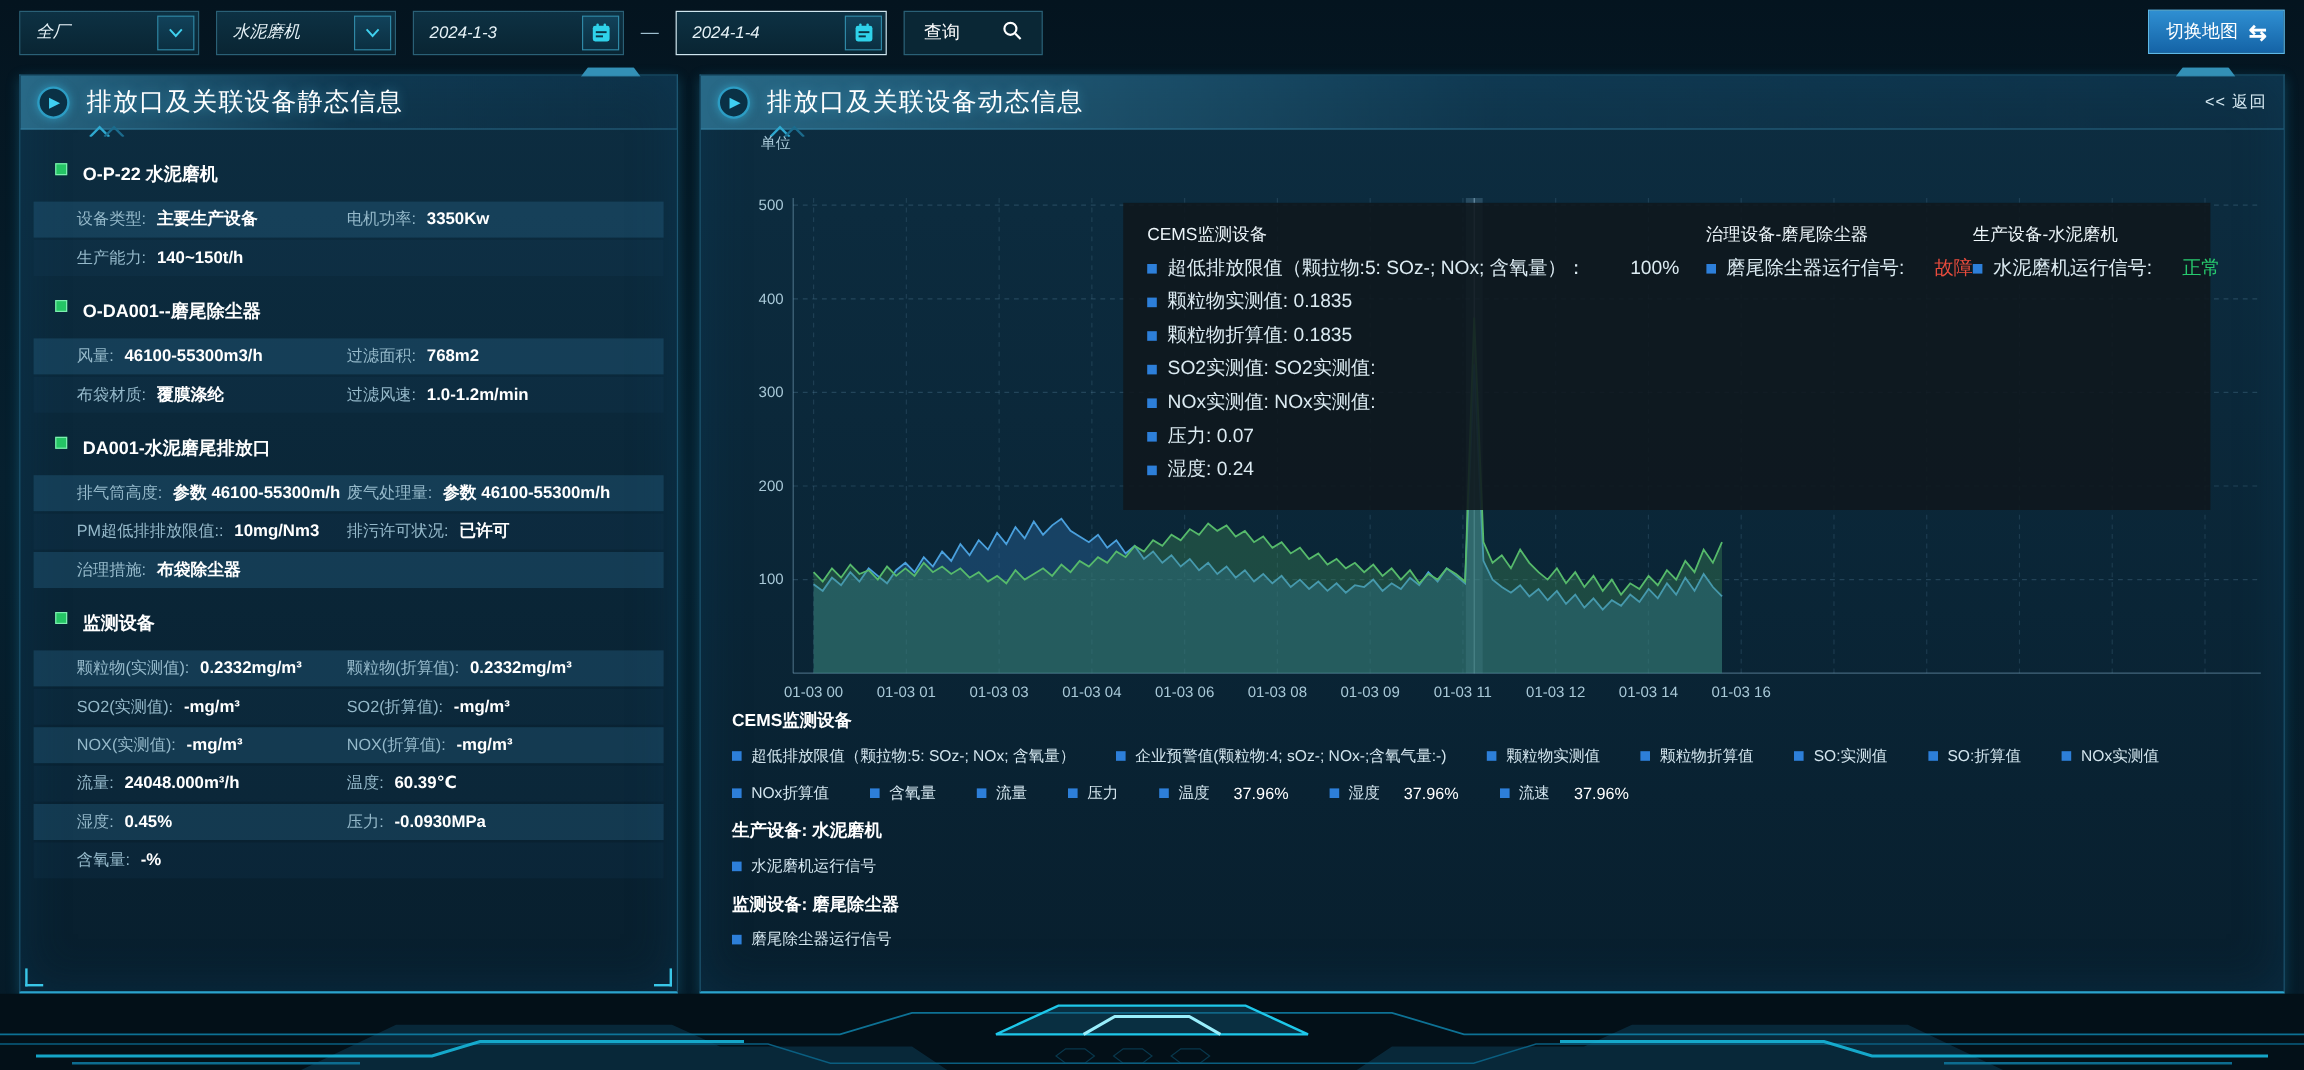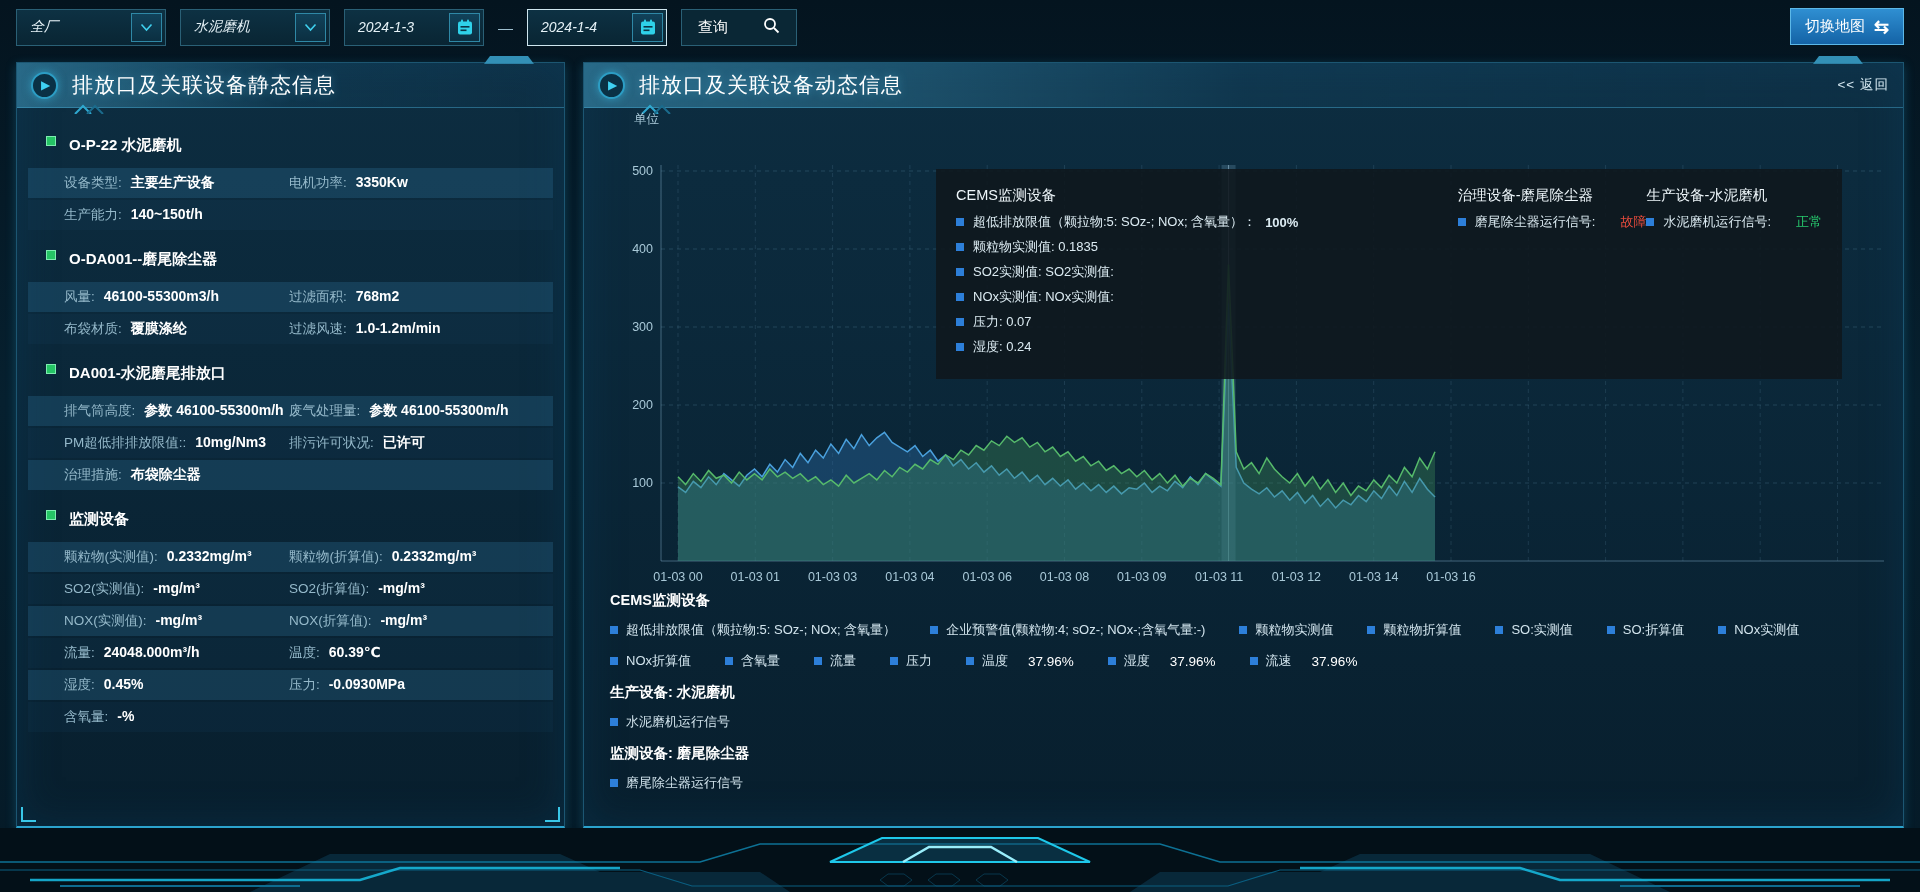--- a/index.html
+++ b/index.html
@@ -10,21 +10,21 @@
     color:#e8f3f8; position:relative;
   }
   .stage{position:absolute;inset:0;}
   
   .topbar{position:absolute;left:16px;top:8px;height:38px;display:flex;gap:14px;align-items:center;z-index:10;}
   .select,.datebox{width:150px;height:37px;background:linear-gradient(180deg,#0d3143,#092533);
     border:1px solid #2a6076;display:flex;align-items:center;padding-left:13px;position:relative;
     font-size:14px;color:#e6f2f7;cursor:pointer;font-style:italic;}
   .chevbox,.calbox{position:absolute;right:3px;top:3px;bottom:3px;width:31px;border:1px solid #2f88a6;
     background:linear-gradient(180deg,#11425a,#0b2f41);display:flex;align-items:center;justify-content:center;}
-  .datebox{width:140px;}
+  .datebox{width:176px;}
   .datebox.focus{border:1px solid #cfe6ef;}
   .dash{color:#9fc0cf;font-size:15px;}
   .query{width:116px;height:37px;background:#0a2735;border:1px solid #2a6076;display:flex;align-items:center;
     justify-content:space-between;padding:0 16px;color:#fff;font-size:15px;cursor:pointer;}
   .switch-map{position:absolute;right:16px;top:8px;height:37px;padding:0 14px;display:flex;gap:9px;align-items:center;
     background:linear-gradient(180deg,#2f8fd2,#1463a6);border:1px solid #5cb8e8;color:#fff;font-size:15px;cursor:pointer;z-index:10;}
   
   .panel{position:absolute;top:62px;height:766px;
     background:linear-gradient(180deg,rgba(13,46,66,.96),rgba(8,31,46,.96));
     border:1px solid #1c5672;border-bottom:2px solid #2ba3cd;
@@ -55,23 +55,23 @@
   .cell{display:flex;gap:9px;align-items:baseline;white-space:nowrap;}
   .lbl{color:#95b9ca;}
   .val{color:#fff;font-weight:700;font-size:14px;}
   
   .chart-wrap{position:absolute;left:20px;top:44px;width:1281px;height:480px;}
   .chart-wrap svg{width:100%;height:100%;display:block;}
   .unit{position:absolute;left:30px;top:4px;font-size:12.5px;color:#a9c9d8;}
   .tooltip{position:absolute;left:332px;top:62px;width:906px;min-height:172px;z-index:6;
     background:rgba(15,23,29,.88);padding:13px 20px 16px;display:flex;}
   .tt-col h4{font-size:14.5px;font-weight:400;color:#eef6fa;margin:4px 0 8px;}
-  .tt-item{display:flex;align-items:center;gap:9px;font-size:13px;color:#dcebf2;margin:7px 0;white-space:nowrap;}
+  .tt-item{display:flex;align-items:center;gap:9px;font-size:16px;color:#dcebf2;margin:7px 0;white-space:nowrap;}
   .bullet{width:8px;height:8px;background:#2d7fd9;flex:none;}
-  .tt-val{font-weight:bold;}
+  .tt-val{margin-left:28px;}
   .status{margin-left:16px;font-weight:400;}
   
   .legend-block{position:absolute;left:26px;top:528px;right:26px;}
   .legend-block h3{font-size:14.5px;font-weight:700;color:#fff;margin:0 0 11px;}
   .legend-row{display:flex;gap:34px;margin-bottom:13px;font-size:13px;color:#d3e5ee;flex-wrap:nowrap;}
   .legend-item{display:flex;align-items:center;gap:8px;white-space:nowrap;}
   .legend-item .lval{margin-left:12px;color:#fff;font-size:13.5px;}
   .sub-gap{margin-top:20px;}
   
   .deco{position:absolute;left:0;top:828px;width:1920px;height:64px;}
@@ -362,20 +362,24 @@
                 <i class="bullet"></i>
                 <span>超低排放限值（颗拉物:5: SOz-; NOx; 含氧量）：</span>
                 <span class="tt-val">100%</span>
               </div>
               <div class="tt-item">
                 <i class="bullet"></i>
                 <span>颗粒物实测值: 0.1835</span>
               </div>
               <div class="tt-item">
                 <i class="bullet"></i>
+                <span>颗粒物折算值: 0.1835</span>
+              </div>
+              <div class="tt-item">
+                <i class="bullet"></i>
                 <span>SO2实测值: SO2实测值:</span>
               </div>
               <div class="tt-item">
                 <i class="bullet"></i>
                 <span>NOx实测值: NOx实测值:</span>
               </div>
               <div class="tt-item">
                 <i class="bullet"></i>
                 <span>压力: 0.07</span>
               </div>

